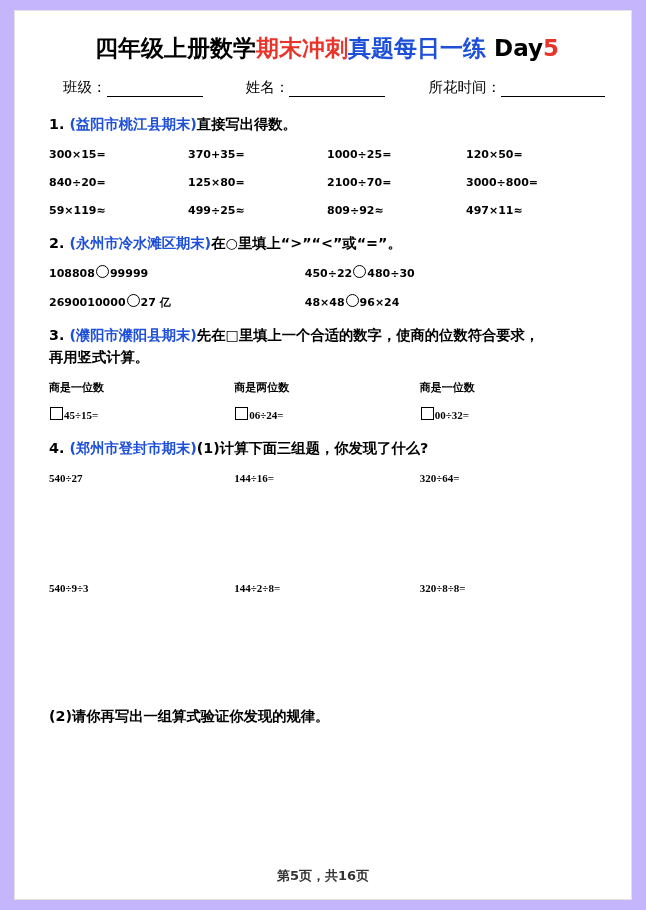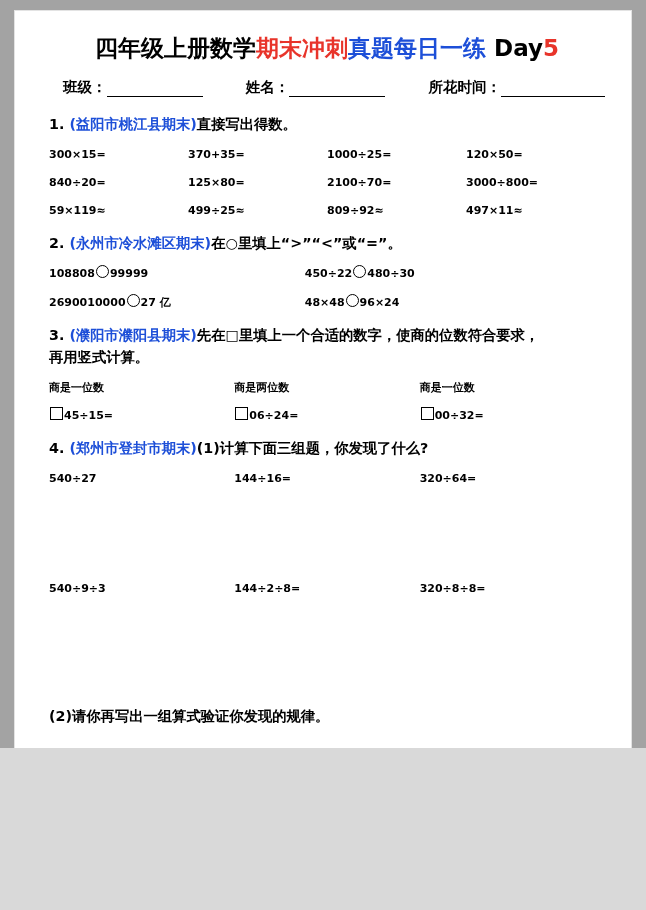--- a/index.html
+++ b/index.html
@@ -8,22 +8,22 @@
     background: #d9d9d9;
   }
   body {
     width: 646px;
     height: 910px;
     font-family: "Liberation Sans", sans-serif;
   }
   .page {
     position: relative;
     width: 646px;
-    height: 748px;
-    background: #a3a3a3;
+    height: 910px;
+    background: #c4b5fd;
     box-sizing: border-box;
     padding: 10px;
     overflow: hidden;
   }
   .sheet {
     position: absolute;
     left: 14px;
     top: 10px;
     width: 618px;
     height: 890px;
@@ -54,21 +54,21 @@
   .title .day-label { color: #000000; }
 
   
   .info-line {
     display: flex;
     font-size: 14.5px;
     color: #000;
     margin: 0 0 16px 0;
     padding-left: 14px;
     font-family: "DejaVu Sans", sans-serif;
-    font-weight: bold;
+    font-weight: normal;
   }
   .info-item {
     display: flex;
     align-items: flex-end;
     white-space: nowrap;
   }
   .info-item .lbl { font-size: 14.5px; }
   .info-item .blank {
     display: inline-block;
     border-bottom: 1px solid #000;
@@ -99,21 +99,21 @@
   }
   .row {
     display: flex;
     margin-top: 11px;
     font-size: 11px;
     font-family: "DejaVu Sans", sans-serif;
     font-weight: bold;
   }
   .row.c4 > div { width: 25%; }
   .row.c2 > div { width: 50%; }
-  .row.c3 > div { width: 33.33%; }
+  .row.c3 > div { width: 33.33%; font-family: Liberation Serif, serif; }
   .row.c2 > div:first-child { width: 46%; }
   .row.c2 > div:last-child { width: 54%; }
   .row .cell { white-space: nowrap; }
 
   .sub {
     margin-top: 12px;
     font-size: 14.3px;
     font-weight: bold;
     font-family: "DejaVu Sans", sans-serif;
   }

